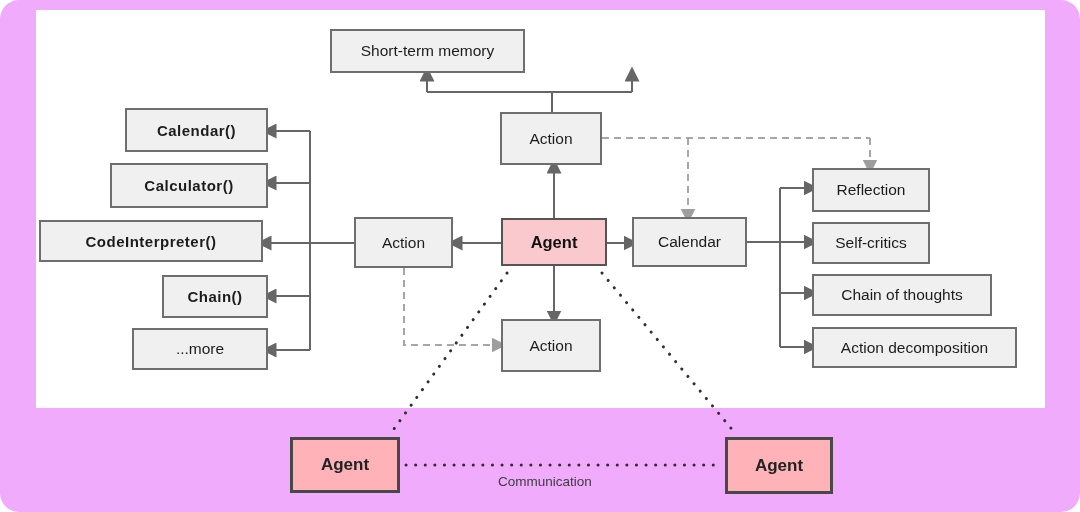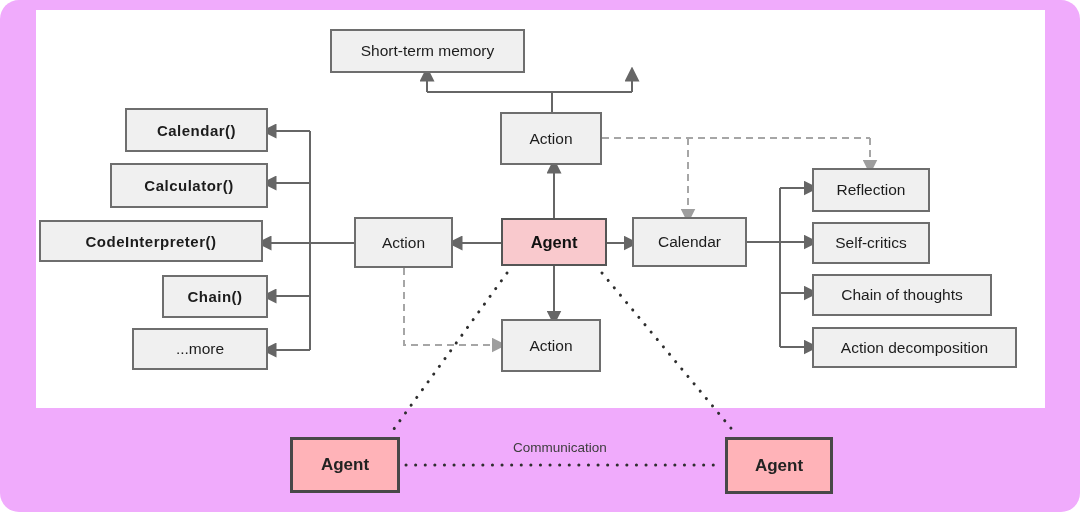--- a/index.html
+++ b/index.html
@@ -27,21 +27,21 @@
   .box.agent-main{
     background:#f9c9cd; border:2px solid #555555;
     font-weight:bold; font-size:16.5px; color:#111111;
   }
   .box.agent-bottom{
     background:#ffb3b8; border:3px solid #484848;
     font-weight:bold; font-size:17px; color:#222222;
   }
   .edge-label{
     position:absolute; z-index:2; font-size:13.5px; color:#3d3d3d;
-    text-align:center;
+    margin-top:34px;
   }
 </style>
 </head>
 <body>
 
 <div class="stage">
   <div class="canvas"></div>
 
   <svg class="wires" viewBox="0 0 1080 512" xmlns="http://www.w3.org/2000/svg">
     <defs>

